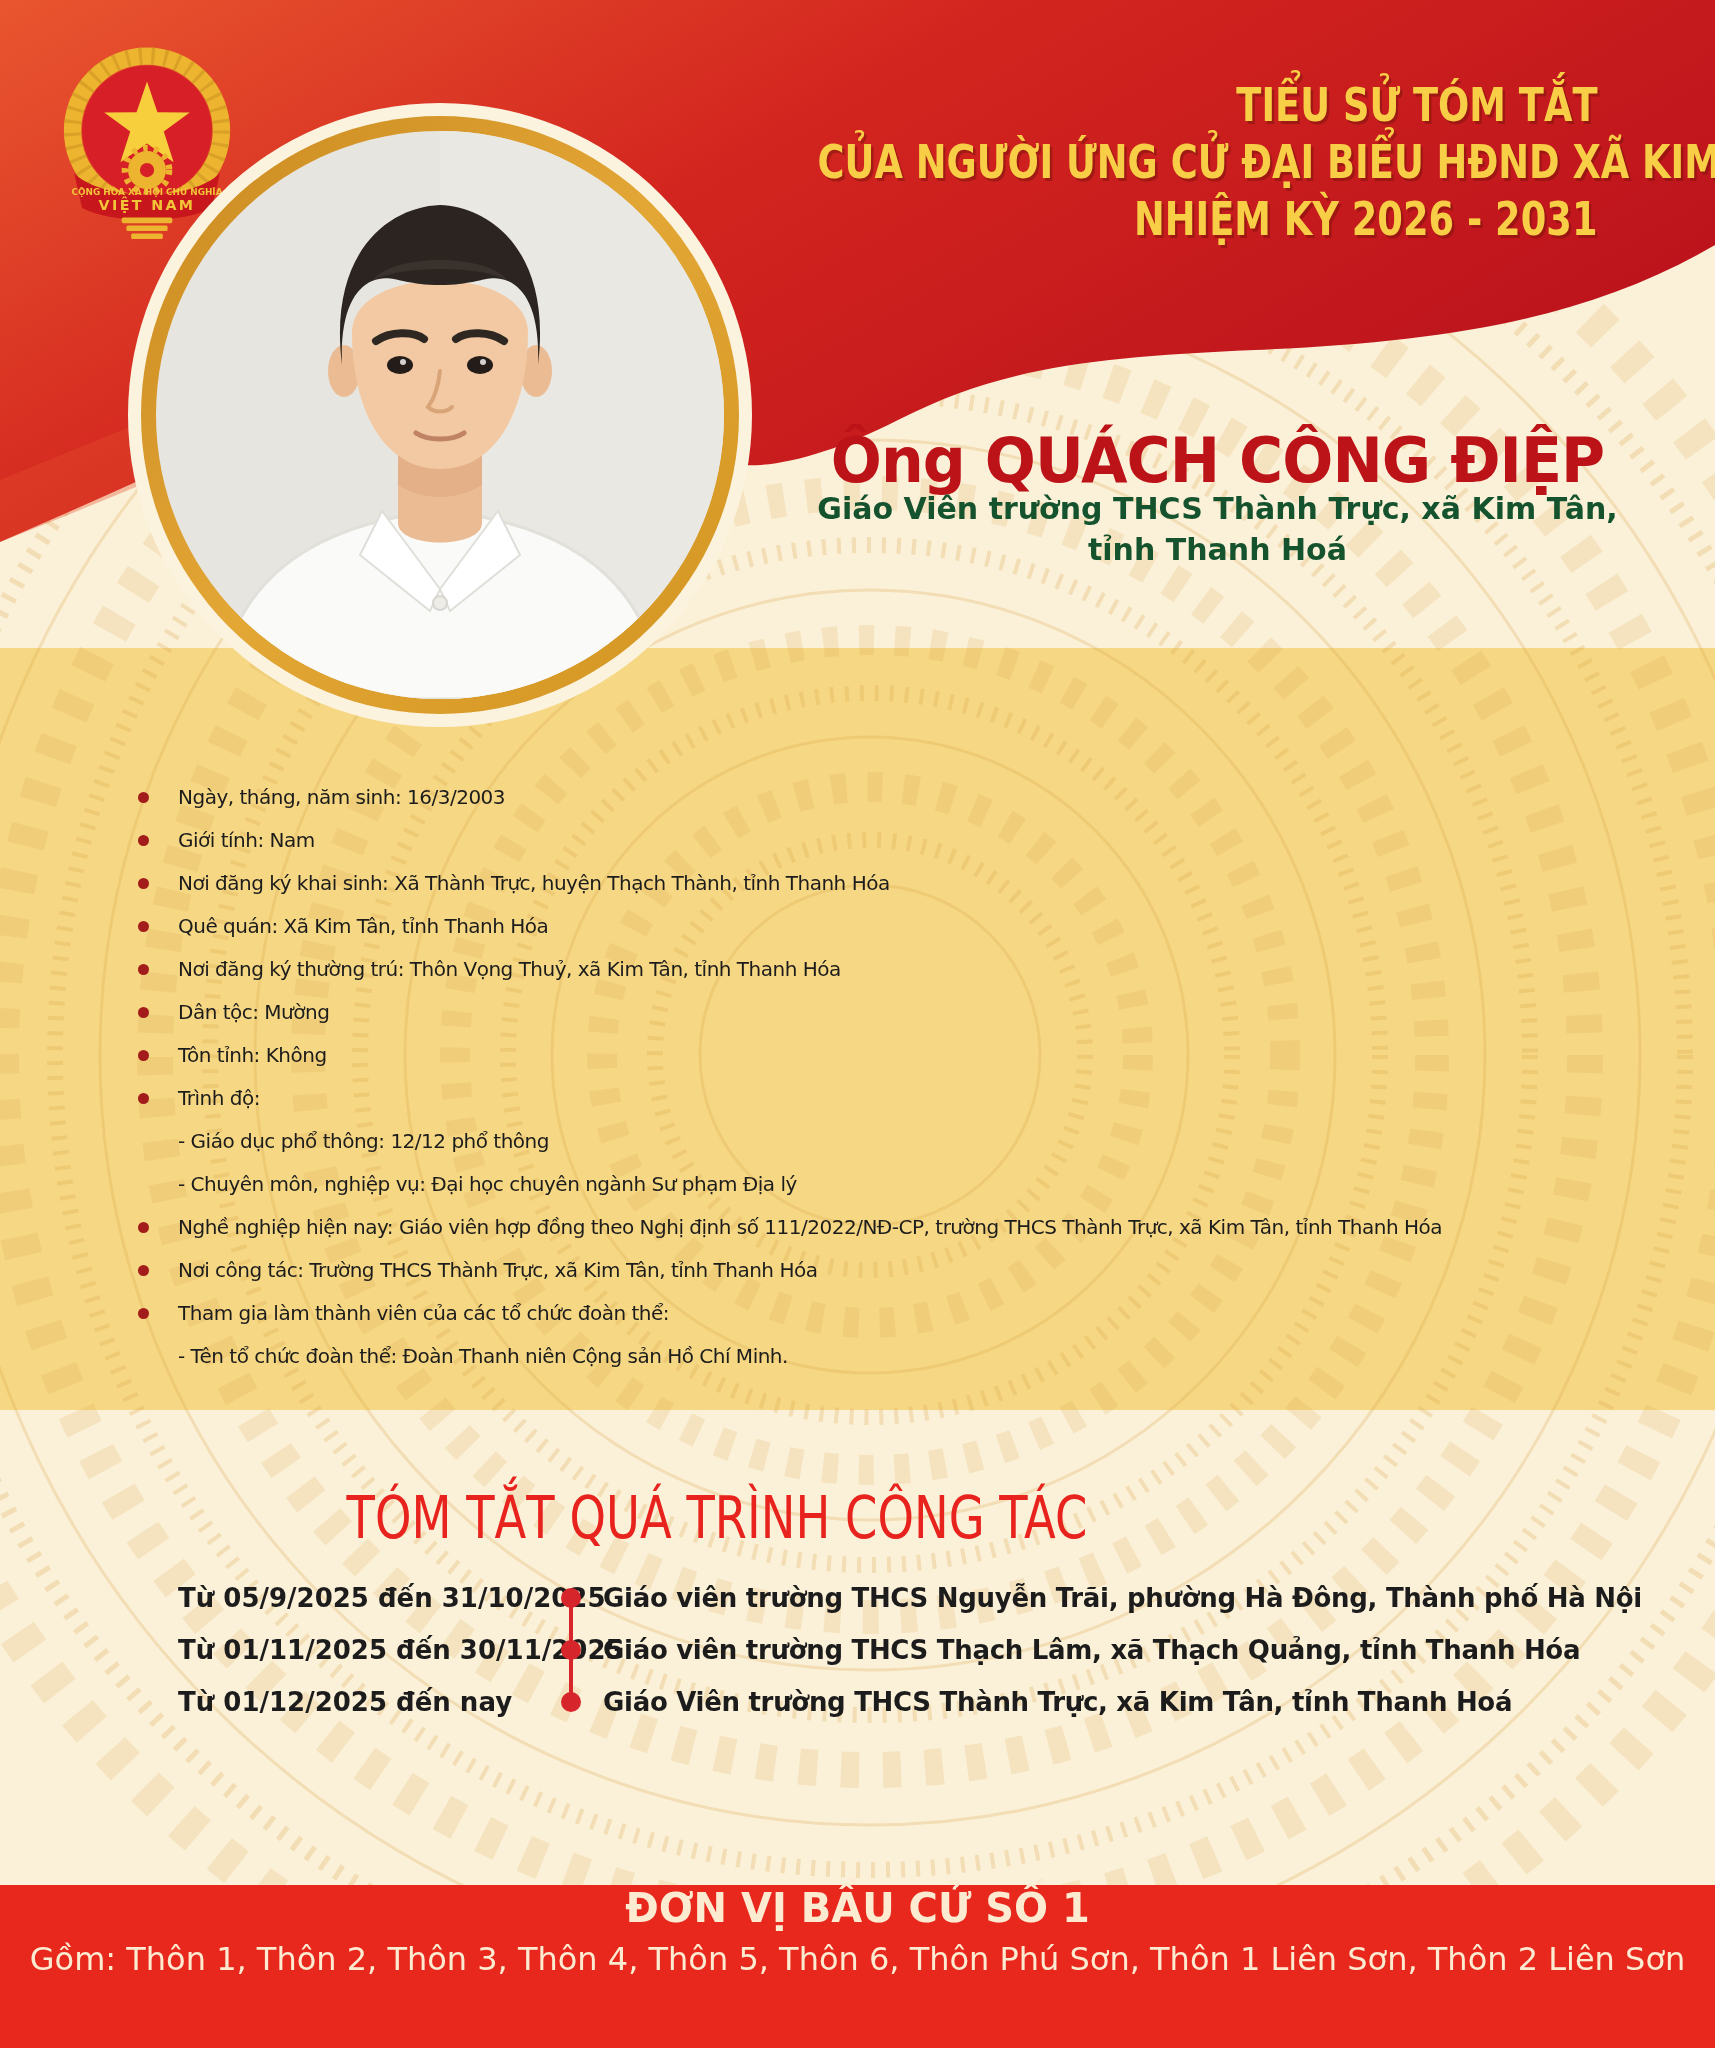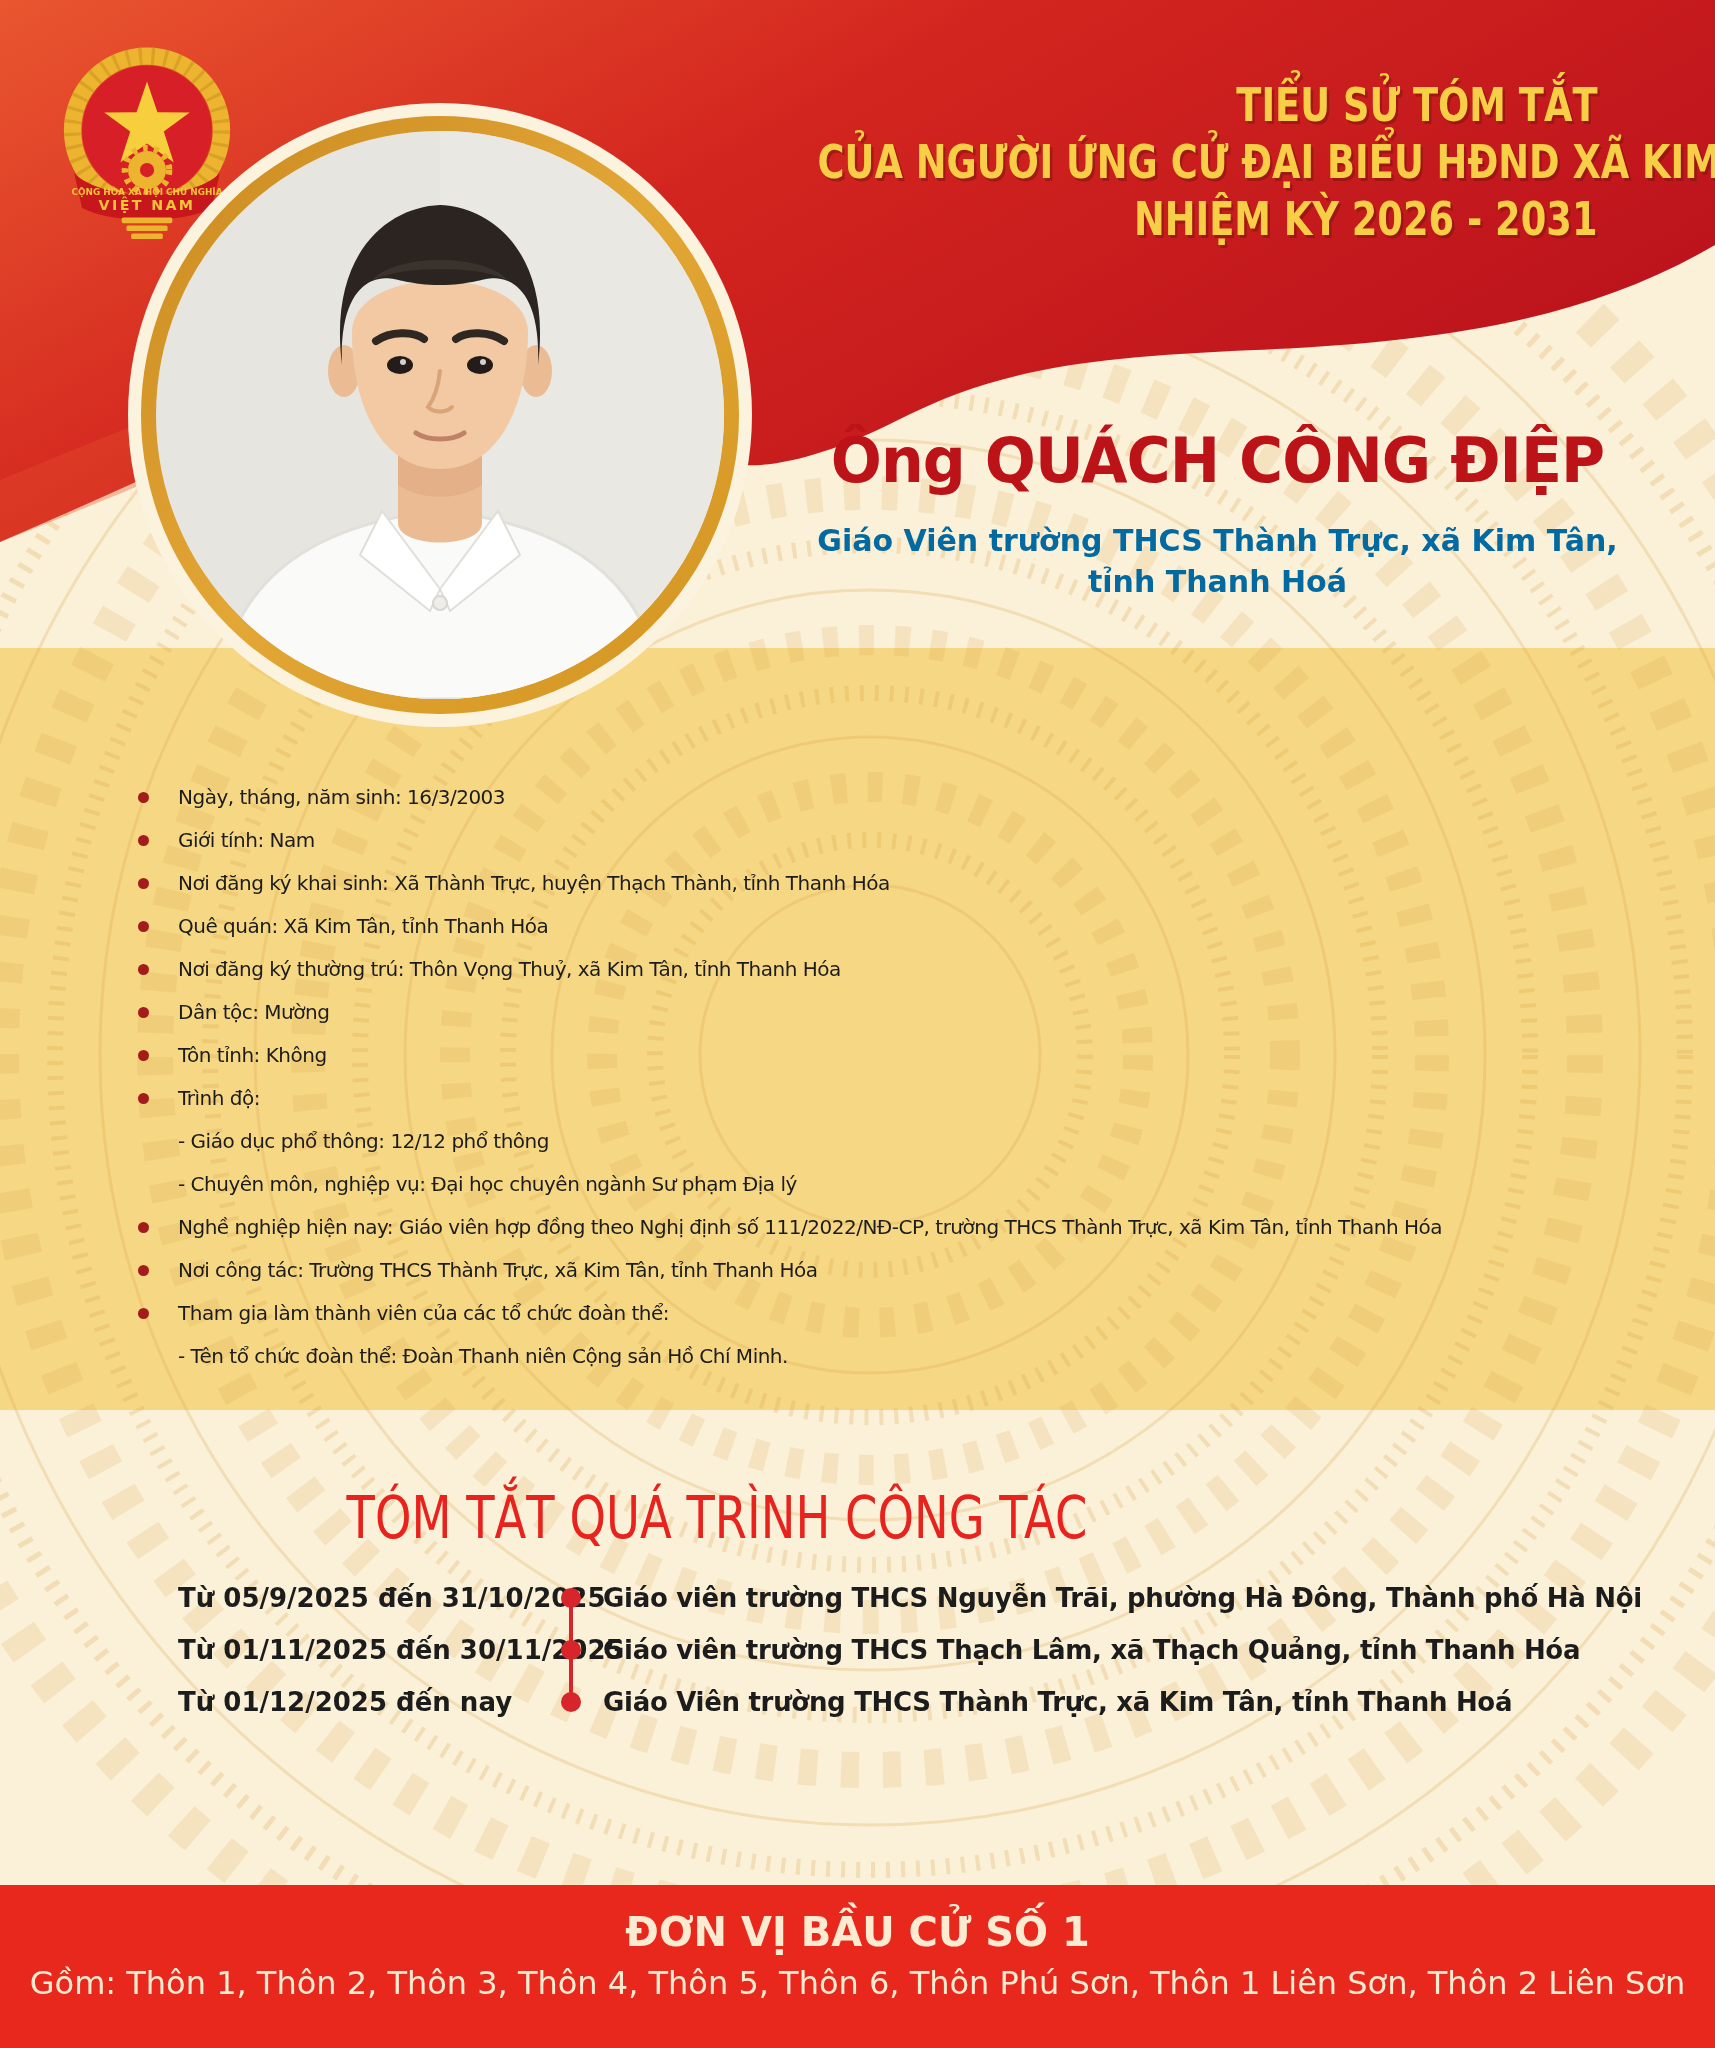--- a/index.html
+++ b/index.html
@@ -38,22 +38,22 @@
   
   .photo-wrap{position:absolute;left:128px;top:103px;width:624px;height:624px;}
   
   .candidate-name{
     position:absolute;left:755px;top:424px;width:925px;
     text-align:center;color:#BC1318;
     font-size:62px;font-weight:bold;letter-spacing:-1px;white-space:nowrap;
     transform:scaleX(0.97);transform-origin:center;
   }
   .candidate-role{
-    position:absolute;left:755px;top:520px;width:925px;
-    text-align:center;color:#0369a1;
+    position:absolute;left:755px;top:488px;width:925px;
+    text-align:center;color:#14532d;
     font-size:30px;font-weight:bold;line-height:41px;
   }
   
   .bio-list{
     position:absolute;left:132px;top:748px;width:1475px;
     color:#1C1C1C;font-size:20px;font-weight:normal;letter-spacing:-0.5px;margin-top:28px;
   }
   .bio-item{position:relative;padding-left:46px;line-height:43px;}
   .bio-sub{position:relative;padding-left:46px;line-height:43px;}
   .bullet{
@@ -76,21 +76,21 @@
   .timeline-dot{width:20px;height:20px;border-radius:50%;background:#D6252B;margin:0 auto;position:relative;z-index:2;}
   .timeline-detail{white-space:nowrap;padding-left:14px;letter-spacing:-0.3px;}
   .timeline-connector{
     position:absolute;left:391px;top:24px;width:4px;height:106px;background:#D6252B;z-index:1;
   }
   
   .footer{
     position:absolute;left:0;top:1885px;width:1715px;height:163px;
     background:#E8271D;color:#FCEBD0;text-align:center;
   }
-  .footer-title{margin-top:24px;font-size:40px;font-weight:bold;line-height:46px;}
+  .footer-title{font-size:40px;font-weight:bold;line-height:46px;}
   .footer-detail{margin-top:8px;font-size:32px;font-weight:normal;line-height:40px;}
 </style>
 </head>
 <body>
 
 <div class="poster">
 
   <div class="band-yellow"></div>
 
   <svg class="pattern-svg" viewBox="0 0 1715 2048" aria-hidden="true">

